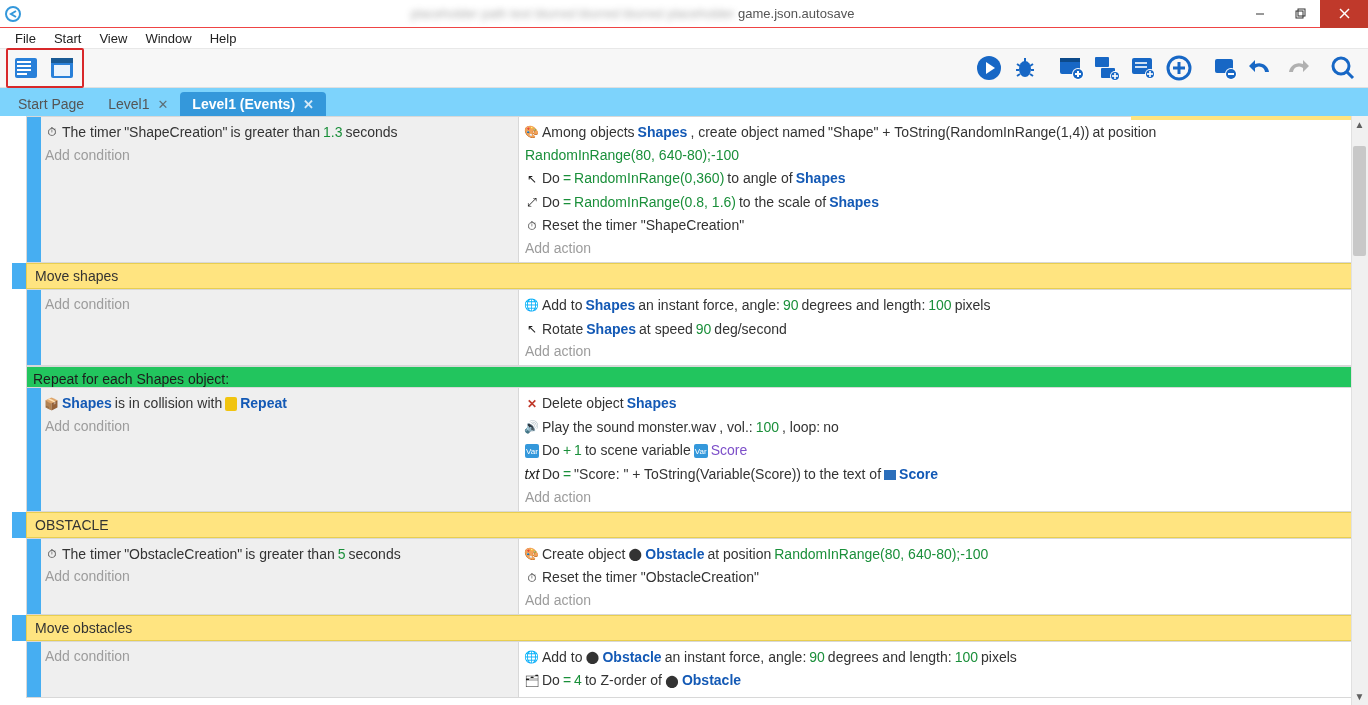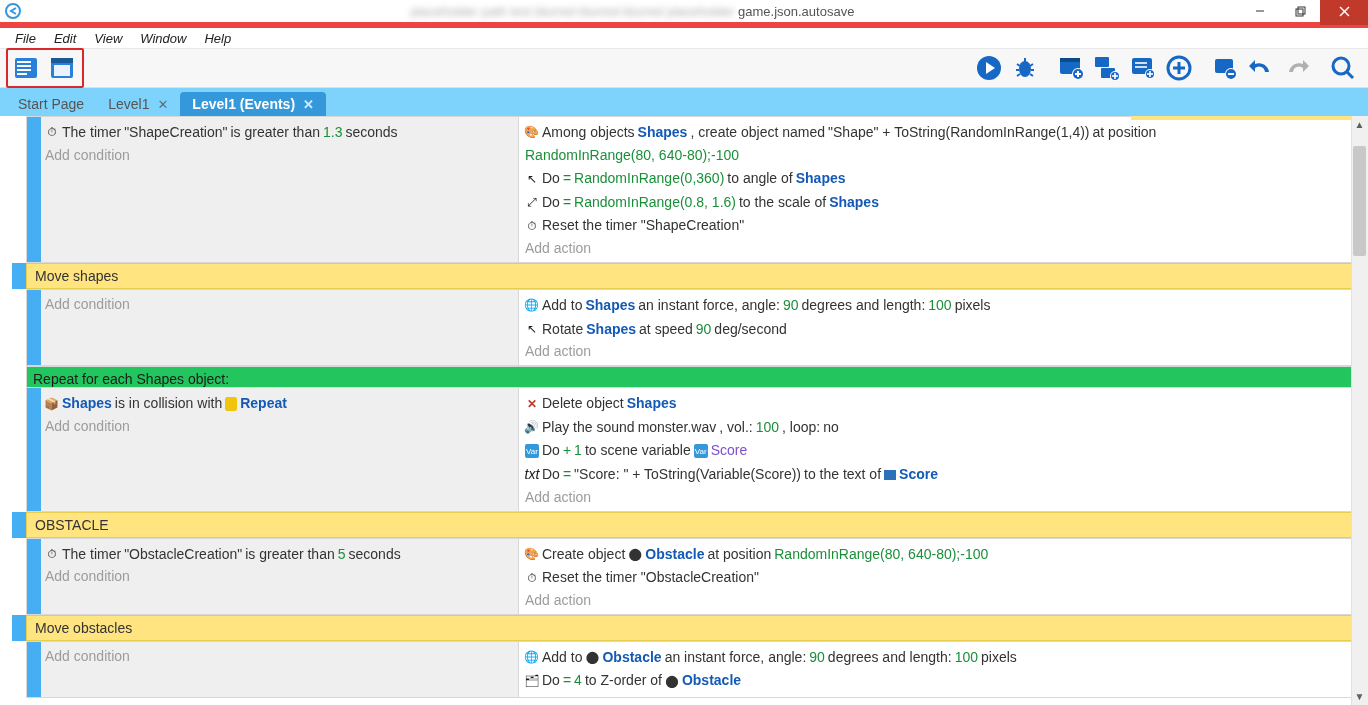--- a/index.html
+++ b/index.html
@@ -1,28 +1,28 @@
 <!DOCTYPE html>
 <html><head>
 <meta charset="utf-8">
 <style>
 * { box-sizing: border-box; margin: 0; padding: 0; font-family: "Segoe UI", Tahoma, sans-serif; }
 body { width: 1368px; height: 705px; background: #fff; font-size: 14px; color: #1c1c1c; overflow: hidden; }
 
 
-.titlebar { height: 28px; background: #fff; display: flex; align-items: center; border-bottom: 6px solid #ef4444; }
+.titlebar { height: 28px; background: #fff; display: flex; align-items: center; border-bottom: 1px solid #ef4444; }
 .app-icon { width: 25px; height: 28px; display:flex;align-items:center;justify-content:center;color:#3498db; }
 .app-icon svg { width: 16px; height: 16px; }
 .title-text { flex: 1; text-align: center; color: #555; font-size: 13px; }
 .win-controls { display: flex; }
 .win-btn { width: 40px; height: 28px; display:flex; align-items:center; justify-content:center; color:#333; font-size:13px; }
 .win-btn.close { background:#c0392b; color:#fff; width:48px; }
 
 
-.menubar { height: 20px; display:flex; align-items:center; padding: 0 6px; font-size:13px; color:#222;font-style:italic; }
+.menubar { height: 20px; display:flex; align-items:center; padding: 0 6px; font-size:13px; color:#222; }
 .menubar .mitem { padding: 0 9px; }
 
 
 .toolbar { height: 40px; background:#f7f7f7; border-top:1px solid #e8e8e8; border-bottom:1px solid #e0e0e0; display:flex; align-items:center; padding: 0 6px; }
 .tb-btn { width:34px; height:34px; display:flex; align-items:center; justify-content:center; margin-right:2px; border-radius:3px;}
 .tb-btn svg { width:26px; height:26px; }
 .tb-spacer { flex:1; }
 .tb-right .tb-btn svg{ width:28px; height:28px; }
 .tb-right { display:flex; align-items:center; }
 .red-box { border: 2px solid #d8282a; border-radius:2px; padding:1px; display:flex; }
@@ -89,21 +89,21 @@
         <svg width="11" height="11">
           <line x1="1" y1="1" x2="10" y2="10" stroke="#fff" stroke-width="1.4"></line>
           <line x1="10" y1="1" x2="1" y2="10" stroke="#fff" stroke-width="1.4"></line>
         </svg>
       </div>
   </div>
 </div>
 
 <div class="menubar">
   <div class="mitem">File</div>
-  <div class="mitem">Edit</div>
+  <div class="mitem">Start</div>
   <div class="mitem">View</div>
   <div class="mitem">Window</div>
   <div class="mitem">Help</div>
 </div>
 
 <div class="toolbar">
   <div class="red-box">
     <div class="tb-btn">
       <svg viewBox="0 0 26 26">
           <rect x="2" y="3" width="22" height="20" rx="2" fill="#2980d9"></rect>

